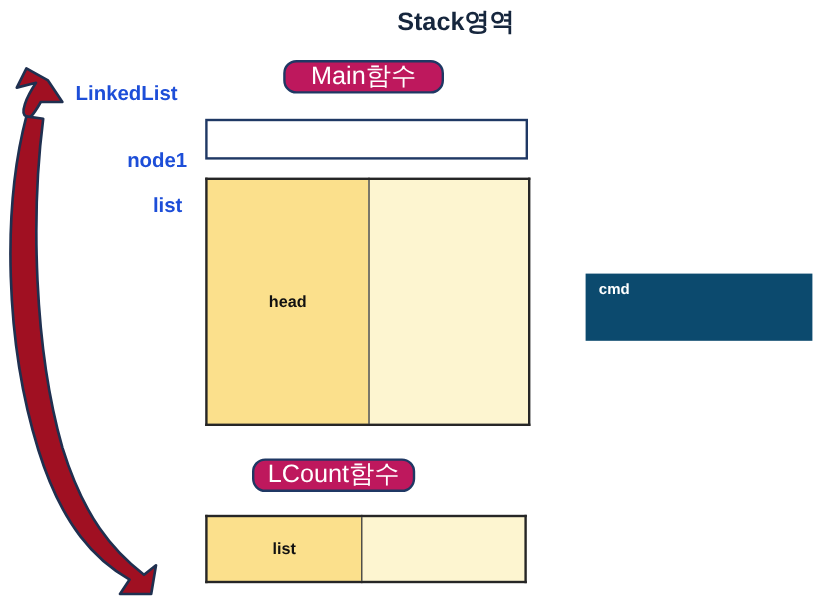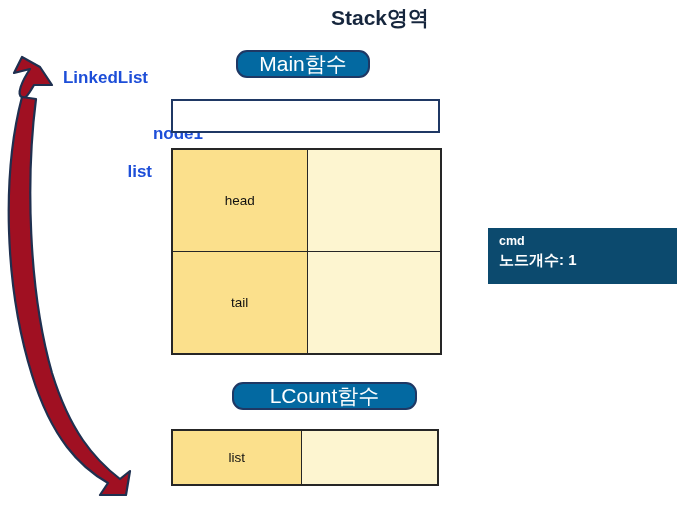--- a/index.html
+++ b/index.html
@@ -19,43 +19,43 @@
     text-align:center;
     font-size:21px;font-weight:bold;
     color:#16263D;
     letter-spacing:0px;
   }
   .title-inner{display:inline-block;margin-left:52px;}
 
   
   .fn-badge{
     position:absolute;
-    background:#0369a1;
+    background:#be185d;
     border:2.5px solid #1F3864;
     border-radius:11px;
     color:#FFFFFF;
     font-size:21px;
     text-align:center;
     line-height:1.05;
     box-sizing:border-box;
     display:flex;align-items:center;justify-content:center;
   }
   #main-fn{left:236px;top:50px;width:134px;height:28px;}
-  #lcount-fn{left:232px;top:382px;width:185px;height:28px;}
+  #lcount-fn{left:210px;top:382px;width:136px;height:28px;}
 
   
   .side-label{
     position:absolute;
     font-size:17px;font-weight:bold;
     color:#1d4ed8;
     text-align:right;
     white-space:nowrap;
   }
   #lbl-linkedlist{left:0px;top:68px;width:148px;}
-  #lbl-node1{left:0px;top:124px;width:156px;padding-left:47px;}
+  #lbl-node1{left:0px;top:124px;width:156px;}
   #lbl-list{left:0px;top:162px;width:152px;}
 
   
   #node1-box{
     position:absolute;
     left:171px;top:99px;width:269px;height:34px;
     background:#FFFFFF;
     border:2.5px solid #1F3864;
     box-sizing:border-box;
   }
@@ -65,21 +65,21 @@
     position:absolute;
     border-collapse:collapse;
     table-layout:fixed;
     border:2px solid #262626;
     box-sizing:border-box;
   }
   .struct-table td{
     border:1.5px solid #262626;
     box-sizing:border-box;
     font-size:13.5px;
-    font-weight:normal;
+    font-weight:bold;
     color:#111111;
     padding:0;
   }
   .struct-table td.key{
     background:#FBE08C;
     text-align:center;
     vertical-align:middle;
   }
   .struct-table td.val{
     background:#FDF5D0;
@@ -158,40 +158,35 @@
   <table class="struct-table" id="list-table">
     <colgroup>
         <col class="c1">
         <col class="c2">
       </colgroup>
     <tbody>
       <tr>
         <td class="key">head</td>
         <td class="val"></td>
       </tr>
-      <tr>
-        <td class="key">tail</td>
-        <td class="val"></td>
-      </tr>
     </tbody>
   </table>
 
   <div class="fn-badge" id="lcount-fn">LCount함수</div>
 
   <table class="struct-table" id="lcount-table">
     <colgroup>
         <col class="c1">
         <col class="c2">
       </colgroup>
     <tbody>
       <tr>
         <td class="key">list</td>
         <td class="val"></td>
       </tr>
     </tbody>
   </table>
 
   <div id="cmd-console">
     <div class="cmd-line1">cmd</div>
-    <div class="cmd-line2">노드개수: 1</div>
   </div>
 
 </div>
 
 </body></html>

